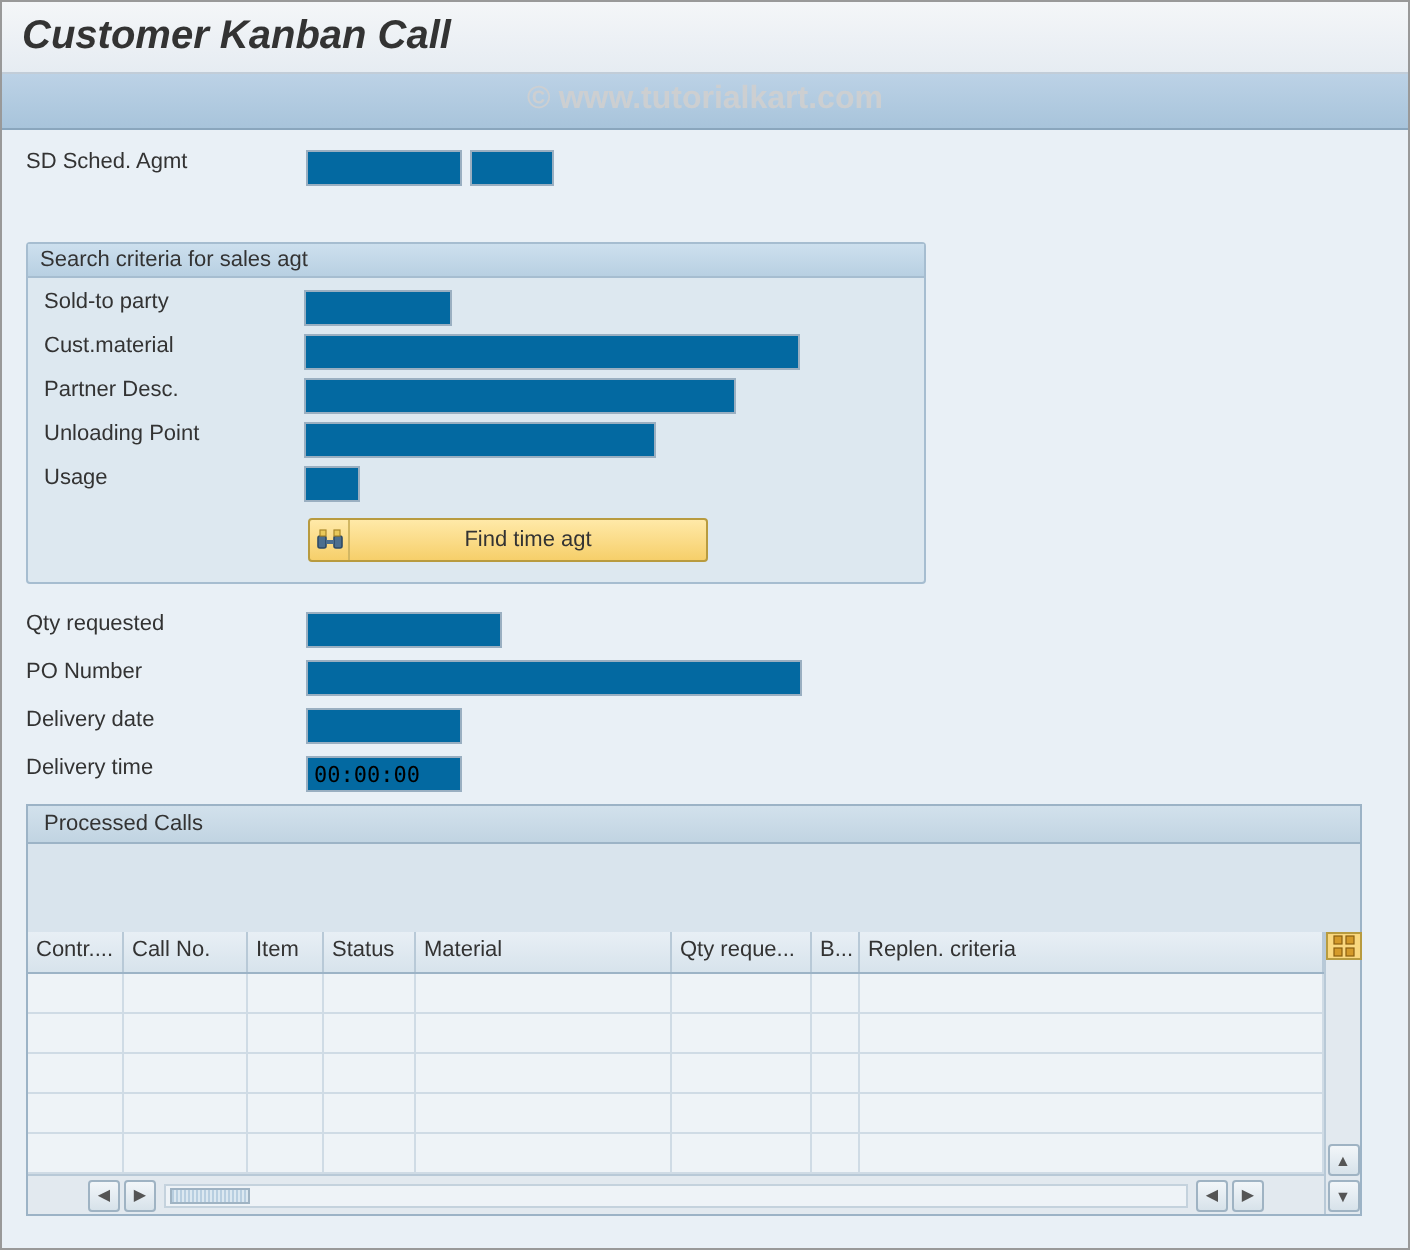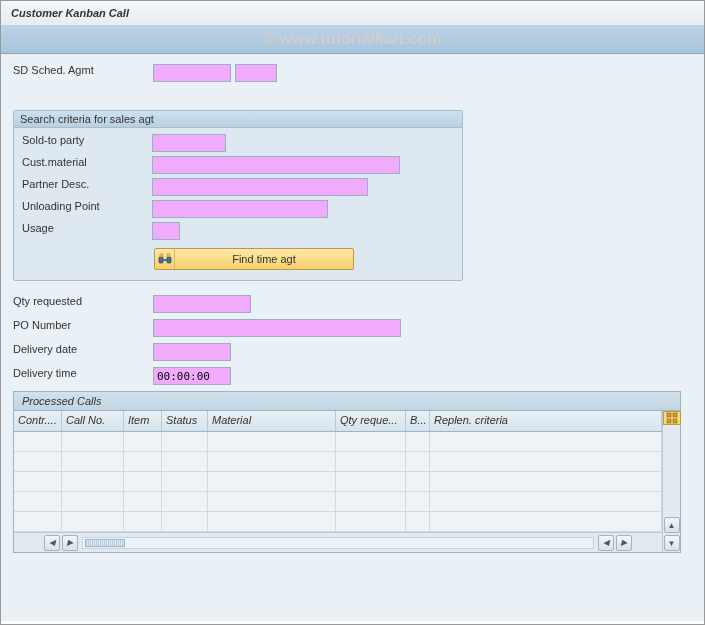--- a/index.html
+++ b/index.html
@@ -10,21 +10,21 @@
       width: 705px;
       height: 625px;
       overflow: hidden;
       position: relative;
       border: 1px solid #999;
     }
     .titlebar {
       background: linear-gradient(to bottom, #f4f6f8 0%, #e6ecf2 100%);
       border-bottom: 1px solid #c2cdd8;
       padding: 6px 10px 6px 10px;
-      font-size: 11px;
+      font-size: 20px;
       font-style: italic;
       font-weight: bold;
       color: #333;
     }
     .toolbar {
       background: linear-gradient(to bottom, #bcd2e6 0%, #a8c4db 100%);
       height: 28px;
       border-bottom: 1px solid #8aa6bd;
       position: relative;
     }
@@ -54,21 +54,21 @@
       gap: 0;
     }
     .field-label {
       width: 140px;
       color: #333;
       font-size: 11px;
     }
     .text-input {
       height: 18px;
       border: 1px solid #9aafc1;
-      background: #f0abfc;
+      background: #0369a1;
       font-size: 11px;
       padding: 1px 3px;
     }
     .groupbox {
       border: 1px solid #a6bdd0;
       background: #dde8f0;
       margin-top: 28px;
       margin-bottom: 12px;
       width: 450px;
       border-radius: 2px;
@@ -111,31 +111,31 @@
       font-size: 11px;
       color: #333;
     }
     .section-spacer { height: 2px; }
 
     .table-wrap {
       border: 1px solid #9cb3c6;
       margin-top: 6px;
       width: 668px;
       background: #d9e4ed;
-      font-style: italic;
     }
     .table-title {
       background: linear-gradient(to bottom, #d2e1ec 0%, #c1d4e2 100%);
       padding: 3px 8px;
       font-size: 11px;
       color: #333;
       border-bottom: 1px solid #9cb3c6;
     }
     .table-grid-area {
       display: flex;
+      margin-top: 44px;
     }
     .table-main {
       flex: 1;
       overflow: hidden;
     }
     .table-header-row {
       display: flex;
       background: linear-gradient(to bottom, #e8eff5 0%, #d7e3ec 100%);
       border-bottom: 1px solid #9cb3c6;
     }

